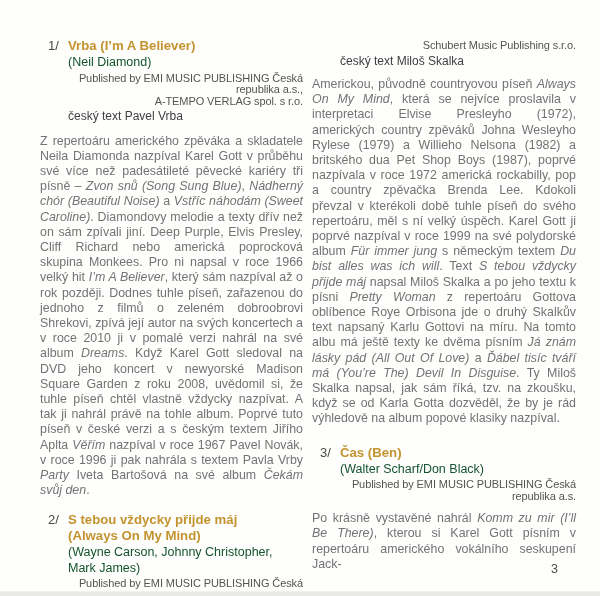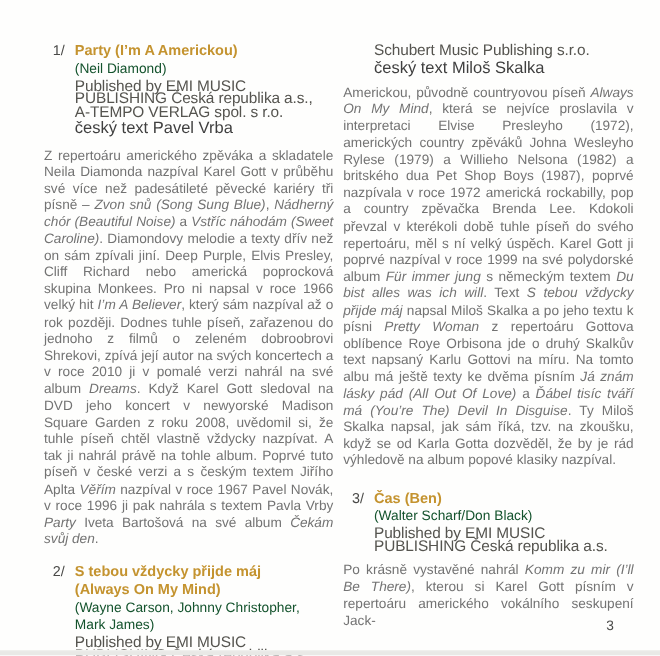--- a/index.html
+++ b/index.html
@@ -42,29 +42,30 @@
     white-space: pre-line;
   }
   .track-credits {
     font-size: 12.5px;
     line-height: 15.5px;
     color: #14532d;
     white-space: pre-line;
     margin-top: 1px;
   }
   .track-publish {
-    font-size: 14px;
+    font-size: 11px;
     line-height: 11.5px;
     letter-spacing: -0.1px;
     color: #55544f;
     white-space: pre-line;
     margin-top: 2px;
+    text-align: right;
   }
   .track-czech {
-    font-size: 15px;
+    font-size: 12px;
     line-height: 15.5px;
     color: #3f3f3f;
     margin-top: 2px;
   }
   .track-cont { margin-left: 28px; margin-bottom: 8px; }
 
   .body-text {
     font-size: 12.4px;
     line-height: 15.2px;
     text-align: justify;
@@ -95,21 +96,21 @@
 <body>
 
 <div class="page">
   <div class="columns">
 
     <div class="col col-left">
 
       <div class="track-head">
         <span class="track-num">1/</span>
         <div class="track-body">
-          <div class="track-title">Party (I’m A Americkou)</div>
+          <div class="track-title">Vrba (I’m A Believer)</div>
           <div class="track-credits">(Neil Diamond)</div>
           <div class="track-publish">Published by EMI MUSIC PUBLISHING Česká republika a.s.,
 A-TEMPO VERLAG spol. s r.o.</div>
           <div class="track-czech">český text Pavel Vrba</div>
         </div>
       </div>
 
       <p class="body-text" lang="cs"><span>Z repertoáru amerického zpěváka a skladatele Neila Diamonda nazpíval Karel Gott v průběhu své více než padesátileté pěvecké kariéry tři písně – </span><em>Zvon snů (Song Sung Blue)</em><span>, </span><em>Nádherný chór (Beautiful Noise)</em><span> a </span><em>Vstříc náhodám (Sweet Caroline)</em><span>. Diamondovy melodie a texty dřív než on sám zpívali jiní. Deep Purple, Elvis Presley, Cliff Richard nebo americká poprocková skupina Monkees. Pro ni napsal v roce 1966 velký hit </span><em>I’m A Believer</em><span>, který sám nazpíval až o rok později. Dodnes tuhle píseň, zařazenou do jednoho z filmů o zeleném dobroobrovi Shrekovi, zpívá její autor na svých koncertech a v roce 2010 ji v pomalé verzi nahrál na své album </span><em>Dreams</em><span>. Když Karel Gott sledoval na DVD jeho koncert v newyorské Madison Square Garden z roku 2008, uvědomil si, že tuhle píseň chtěl vlastně vždycky nazpívat. A tak ji nahrál právě na tohle album. Poprvé tuto píseň v české verzi a s českým textem Jiřího Aplta </span><em>Věřím</em><span> nazpíval v roce 1967 Pavel Novák, v roce 1996 ji pak nahrála s textem Pavla Vrby </span><em>Party</em><span> Iveta Bartošová na své album </span><em>Čekám svůj den</em><span>.</span></p>
 
       <div class="track-head">

